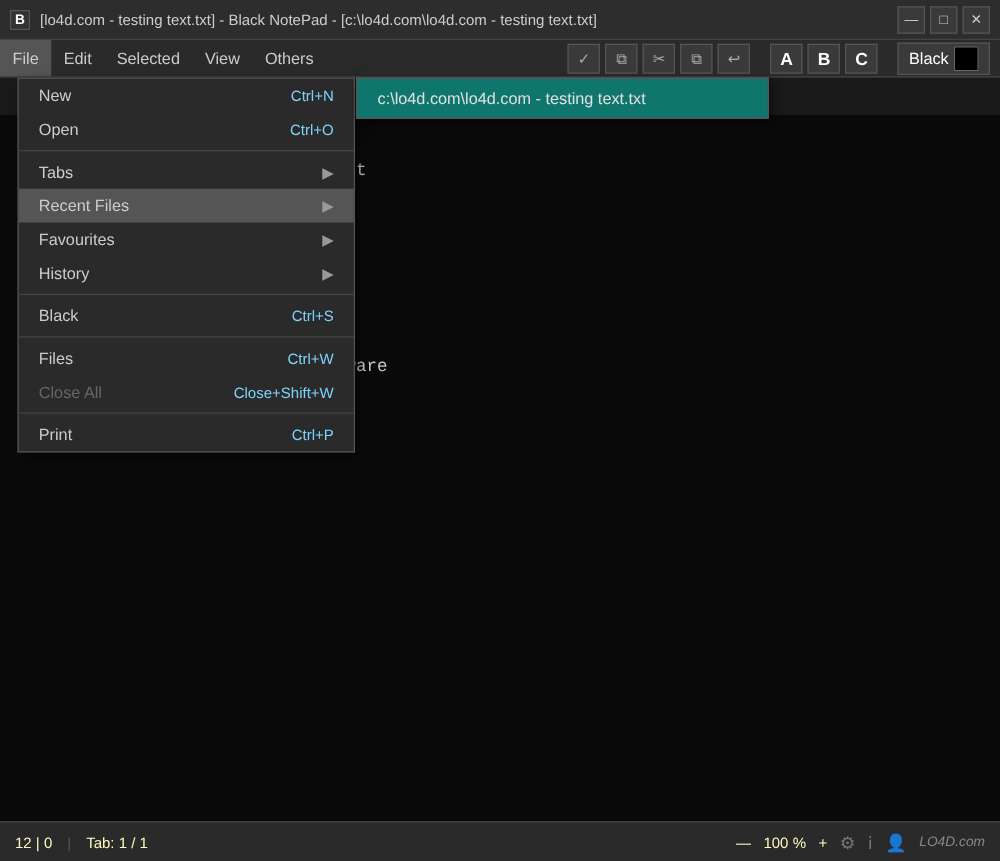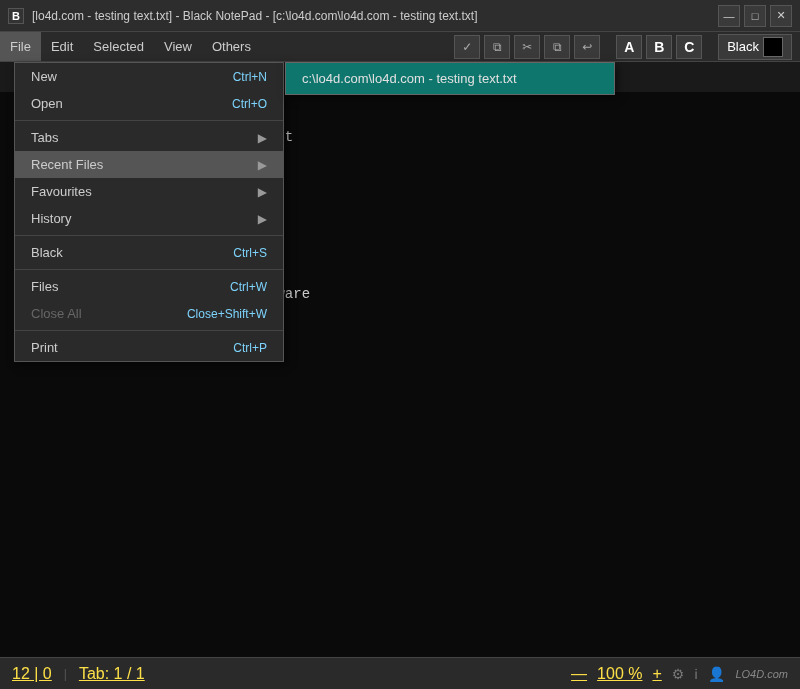--- a/index.html
+++ b/index.html
@@ -197,23 +197,22 @@
       right: 0;
       height: 32px;
       background: #2a2a2a;
       border-top: 1px solid #444;
       display: flex;
       align-items: center;
       padding: 0 12px;
       gap: 12px;
     }
     .status-text {
-      color: #fde047;
-      font-size: 16px;
-      text-decoration: underline;
+      color: #fef9c3;
+      font-size: 12px;
     }
     .status-sep {
       color: #555;
       font-size: 12px;
     }
     .status-right {
       margin-left: auto;
       display: flex;
       align-items: center;
       gap: 10px;

